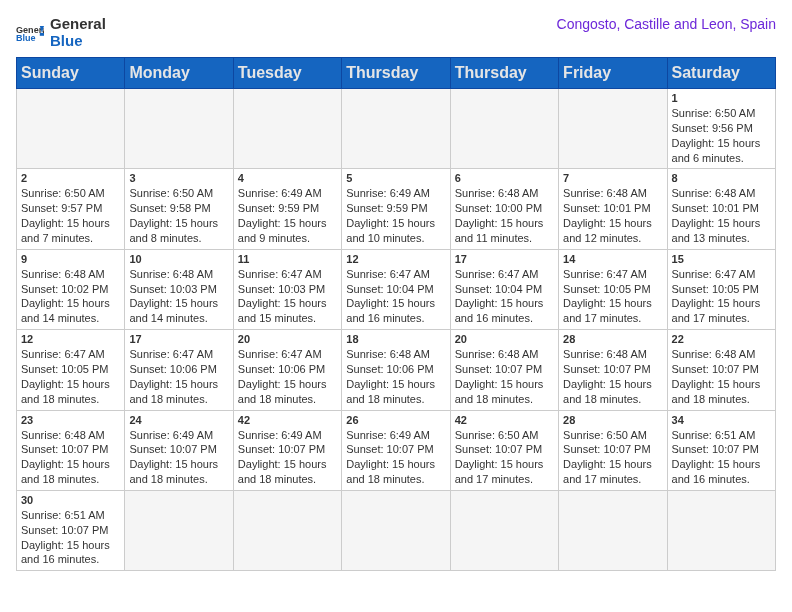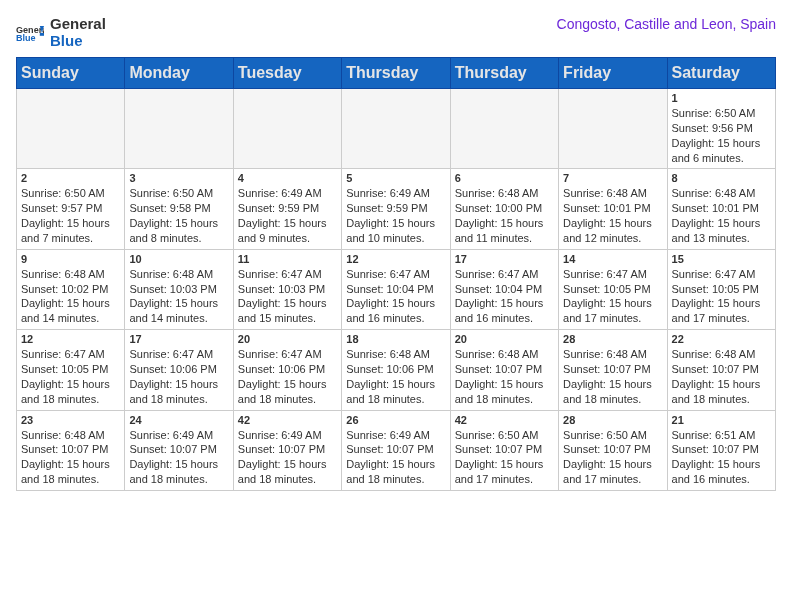--- a/index.html
+++ b/index.html
@@ -318,21 +318,36 @@
 and 17 minutes.</div>
         </td>
         <td>
           <span class="day-number">28</span>
           <div class="day-info" style="white-space: pre-line;">Sunrise: 6:50 AM
 Sunset: 10:07 PM
 Daylight: 15 hours
 and 17 minutes.</div>
         </td>
         <td>
-          <span class="day-number">21</span>
+          <span class="day-number">34</span>
           <div class="day-info" style="white-space: pre-line;">Sunrise: 6:51 AM
 Sunset: 10:07 PM
 Daylight: 15 hours
 and 16 minutes.</div>
         </td>
+      </tr>
+      <tr>
+        <td>
+          <span class="day-number">30</span>
+          <div class="day-info" style="white-space: pre-line;">Sunrise: 6:51 AM
+Sunset: 10:07 PM
+Daylight: 15 hours
+and 16 minutes.</div>
+        </td>
+        <td class="empty"></td>
+        <td class="empty"></td>
+        <td class="empty"></td>
+        <td class="empty"></td>
+        <td class="empty"></td>
+        <td class="empty"></td>
       </tr>
     </tbody>
 </table>
 
 </body></html>

